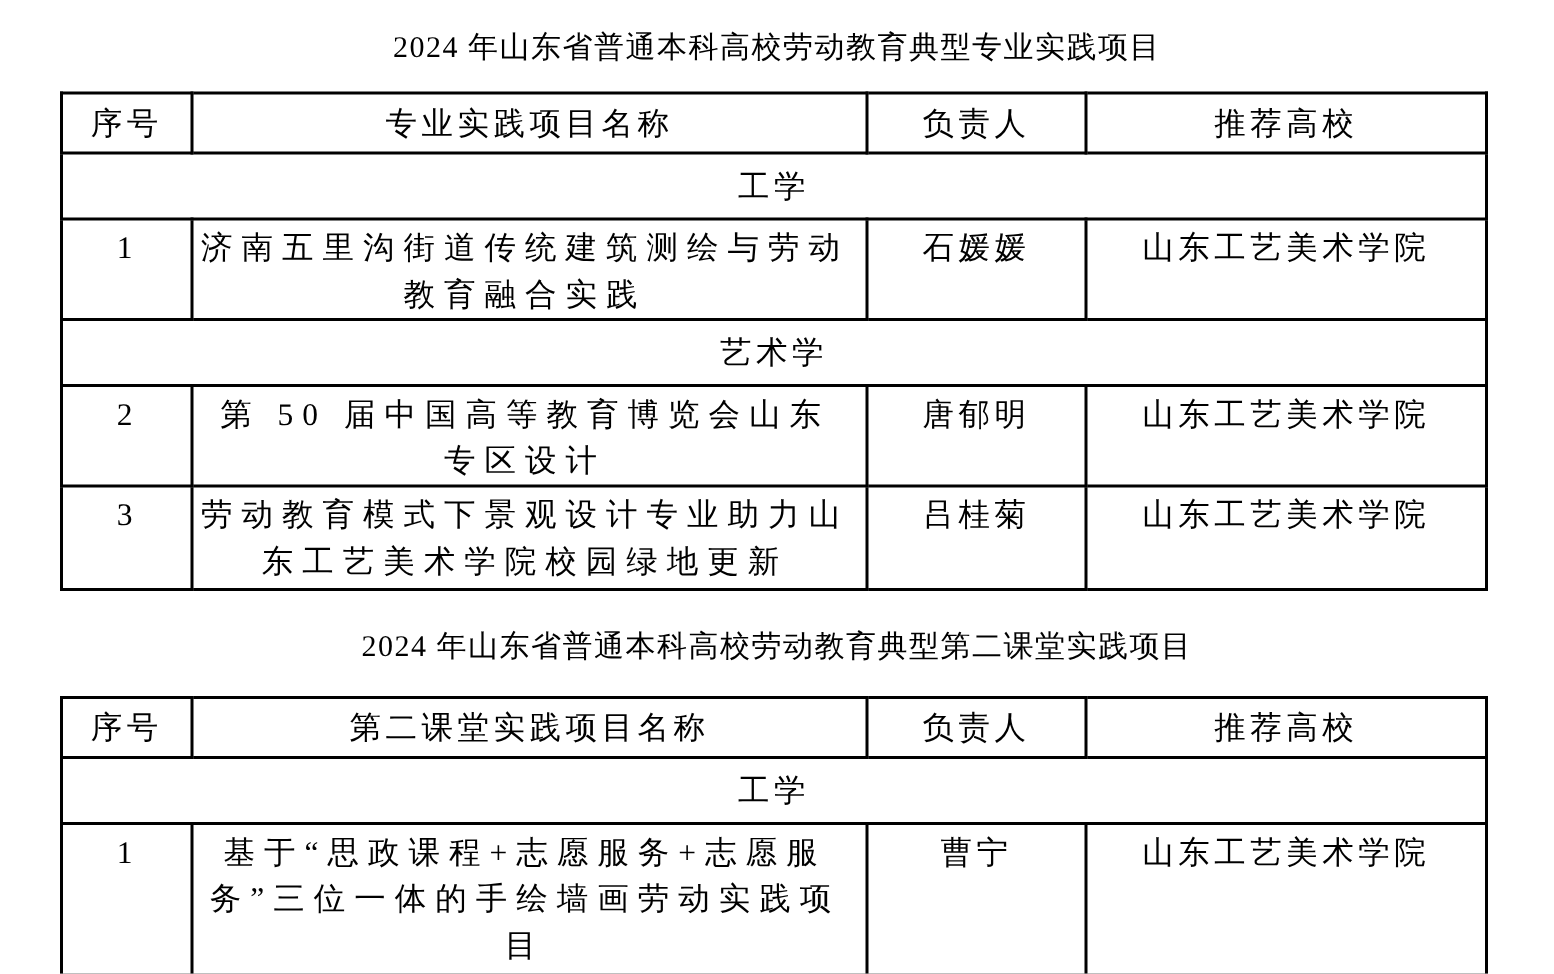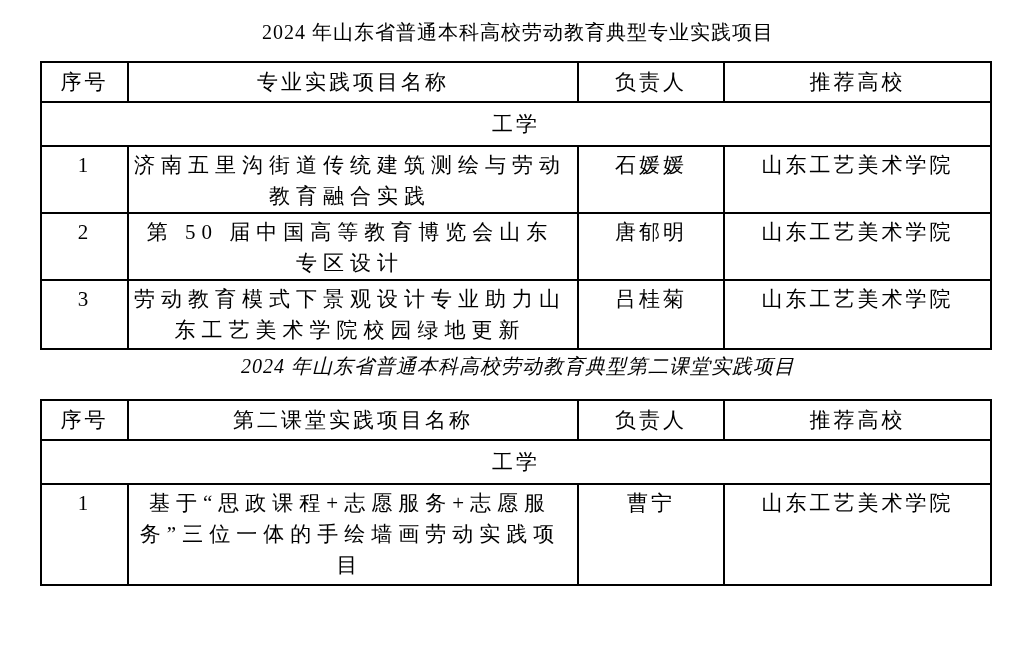--- a/index.html
+++ b/index.html
@@ -22,22 +22,22 @@
     text-align: center;
     font-size: 20px;
     font-weight: normal;
     letter-spacing: 1px;
     line-height: 32px;
   }
   .doc-title.first {
     margin-bottom: 13px;
   }
   .doc-title.second {
+    margin-top: 21px;
     margin-bottom: 17px;
-    font-style: italic;
   }
   table.grid {
     border-collapse: collapse;
     table-layout: fixed;
     margin-left: 40px;
     width: 950px;
   }
   table.grid th,
   table.grid td {
     border: 2px solid #000000;
@@ -107,20 +107,23 @@
     <tbody>
       <tr class="section-row">
         <td colspan="4">工学</td>
       </tr>
       <tr class="data-row row-h66">
         <td>1</td>
         <td class="name-cell">济南五里沟街道传统建筑测绘与劳动教育融合实践</td>
         <td>石媛媛</td>
         <td>山东工艺美术学院</td>
       </tr>
+      <tr class="section-row">
+        <td colspan="4">艺术学</td>
+      </tr>
       <tr class="data-row row-h66">
         <td>2</td>
         <td class="name-cell">第 50 届中国高等教育博览会山东专区设计</td>
         <td>唐郁明</td>
         <td>山东工艺美术学院</td>
       </tr>
       <tr class="data-row row-h69">
         <td>3</td>
         <td class="name-cell">劳动教育模式下景观设计专业助力山东工艺美术学院校园绿地更新</td>
         <td>吕桂菊</td>

